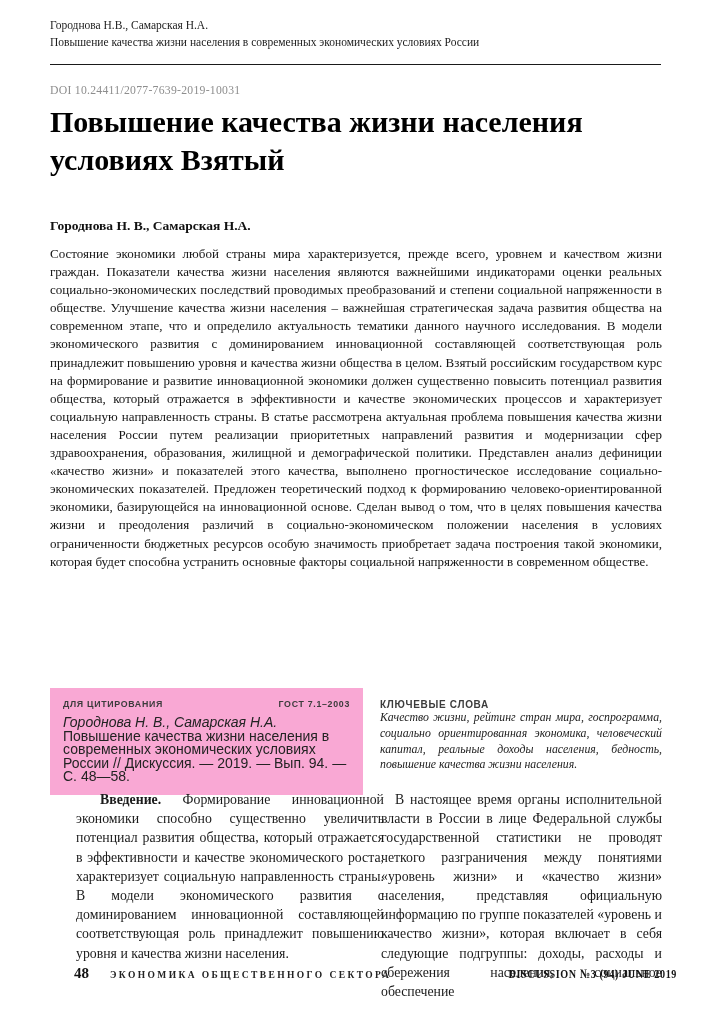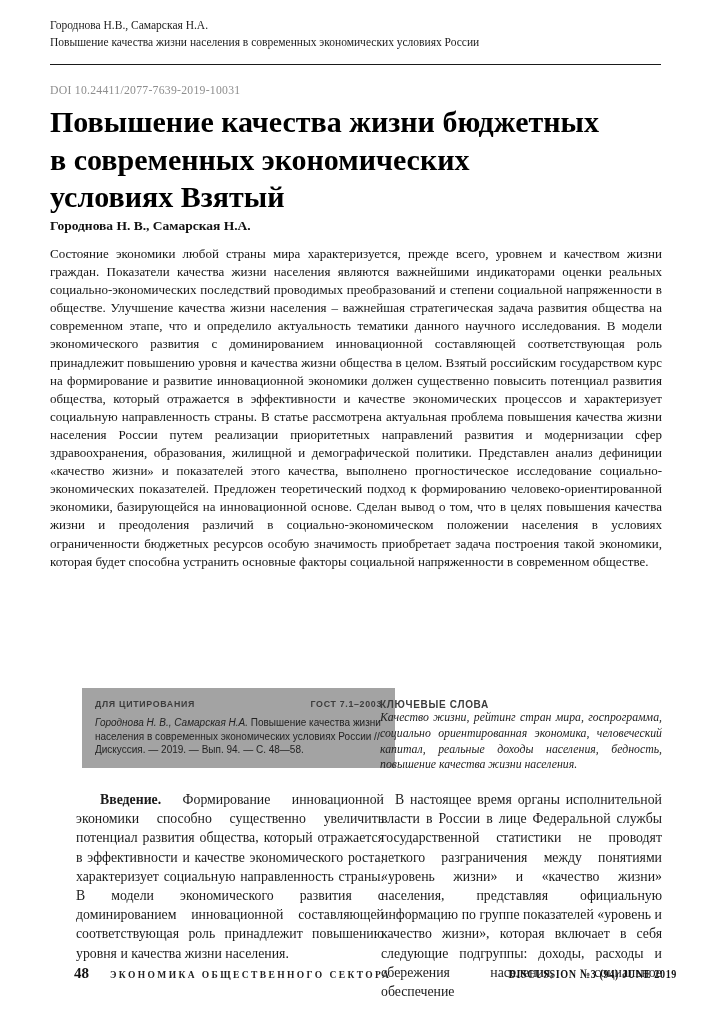--- a/index.html
+++ b/index.html
@@ -55,38 +55,37 @@
     position: absolute;
     top: 245px; left: 50px; width: 612px;
     font-size: 13px;
     line-height: 18.1px;
     text-align: justify;
     color: #141414;
   }
   .citation-box {
     position: absolute;
     top: 688px; left: 50px; width: 313px; min-height: 80px;
-    background: #a3a3a3;
+    background: #f9a8d4;
     padding: 11px 13px 11px 13px;
-    margin-left: 32px;
   }
   .box-label-row {
     display: flex;
     justify-content: space-between;
     align-items: baseline;
     font-family: "Liberation Sans", sans-serif;
     font-size: 8.8px;
     font-weight: 700;
     letter-spacing: 0.7px;
     color: #3c3c3c;
   }
   .citation-text {
     margin-top: 7px;
     font-family: "Liberation Sans", sans-serif;
-    font-size: 10px;
+    font-size: 14px;
     line-height: 13.6px;
     color: #232323;
   }
   .citation-text .it { font-style: italic; }
   .keywords-block {
     position: absolute;
     top: 699px; left: 380px; width: 282px;
   }
   .keywords-label {
     font-family: "Liberation Sans", sans-serif;
@@ -159,22 +158,21 @@
   <div class="running-header">
     <div>Городнова Н.В., Самарская Н.А.</div>
     <div>Повышение качества жизни населения в современных экономических условиях России</div>
   </div>
 
   <div class="header-rule"></div>
 
   <div class="doi">DOI 10.24411/2077-7639-2019-10031</div>
 
   <h1 class="article-title">
-    <div>Повышение качества жизни бюджетных</div>
-    <div>в современных экономических</div>
+    <div>Повышение качества жизни населения</div>
     <div>условиях Взятый</div>
   </h1>
 
   <div class="article-authors">Городнова Н. В., Самарская Н.А.</div>
 
   <div class="abstract">Состояние экономики любой страны мира характеризуется, прежде всего, уровнем и качеством жизни граждан. Показатели качества жизни населения являются важнейшими индикаторами оценки реальных социально-экономических последствий проводимых преобразований и степени социальной напряженности в обществе. Улучшение качества жизни населения – важнейшая стратегическая задача развития общества на современном этапе, что и определило актуальность тематики данного научного исследования. В модели экономического развития с доминированием инновационной составляющей соответствующая роль принадлежит повышению уровня и качества жизни общества в целом. Взятый российским государством курс на формирование и развитие инновационной экономики должен существенно повысить потенциал развития общества, который отражается в эффективности и качестве экономических процессов и характеризует социальную направленность страны. В статье рассмотрена актуальная проблема повышения качества жизни населения России путем реализации приоритетных направлений развития и модернизации сфер здравоохранения, образования, жилищной и демографической политики. Представлен анализ дефиниции «качество жизни» и показателей этого качества, выполнено прогностическое исследование социально-экономических показателей. Предложен теоретический подход к формированию человеко-ориентированной экономики, базирующейся на инновационной основе. Сделан вывод о том, что в целях повышения качества жизни и преодоления различий в социально-экономическом положении населения в условиях ограниченности бюджетных ресурсов особую значимость приобретает задача построения такой экономики, которая будет способна устранить основные факторы социальной напряженности в современном обществе.</div>
 
   <div class="citation-box">
     <div class="box-label-row">
       <span>ДЛЯ ЦИТИРОВАНИЯ</span>

